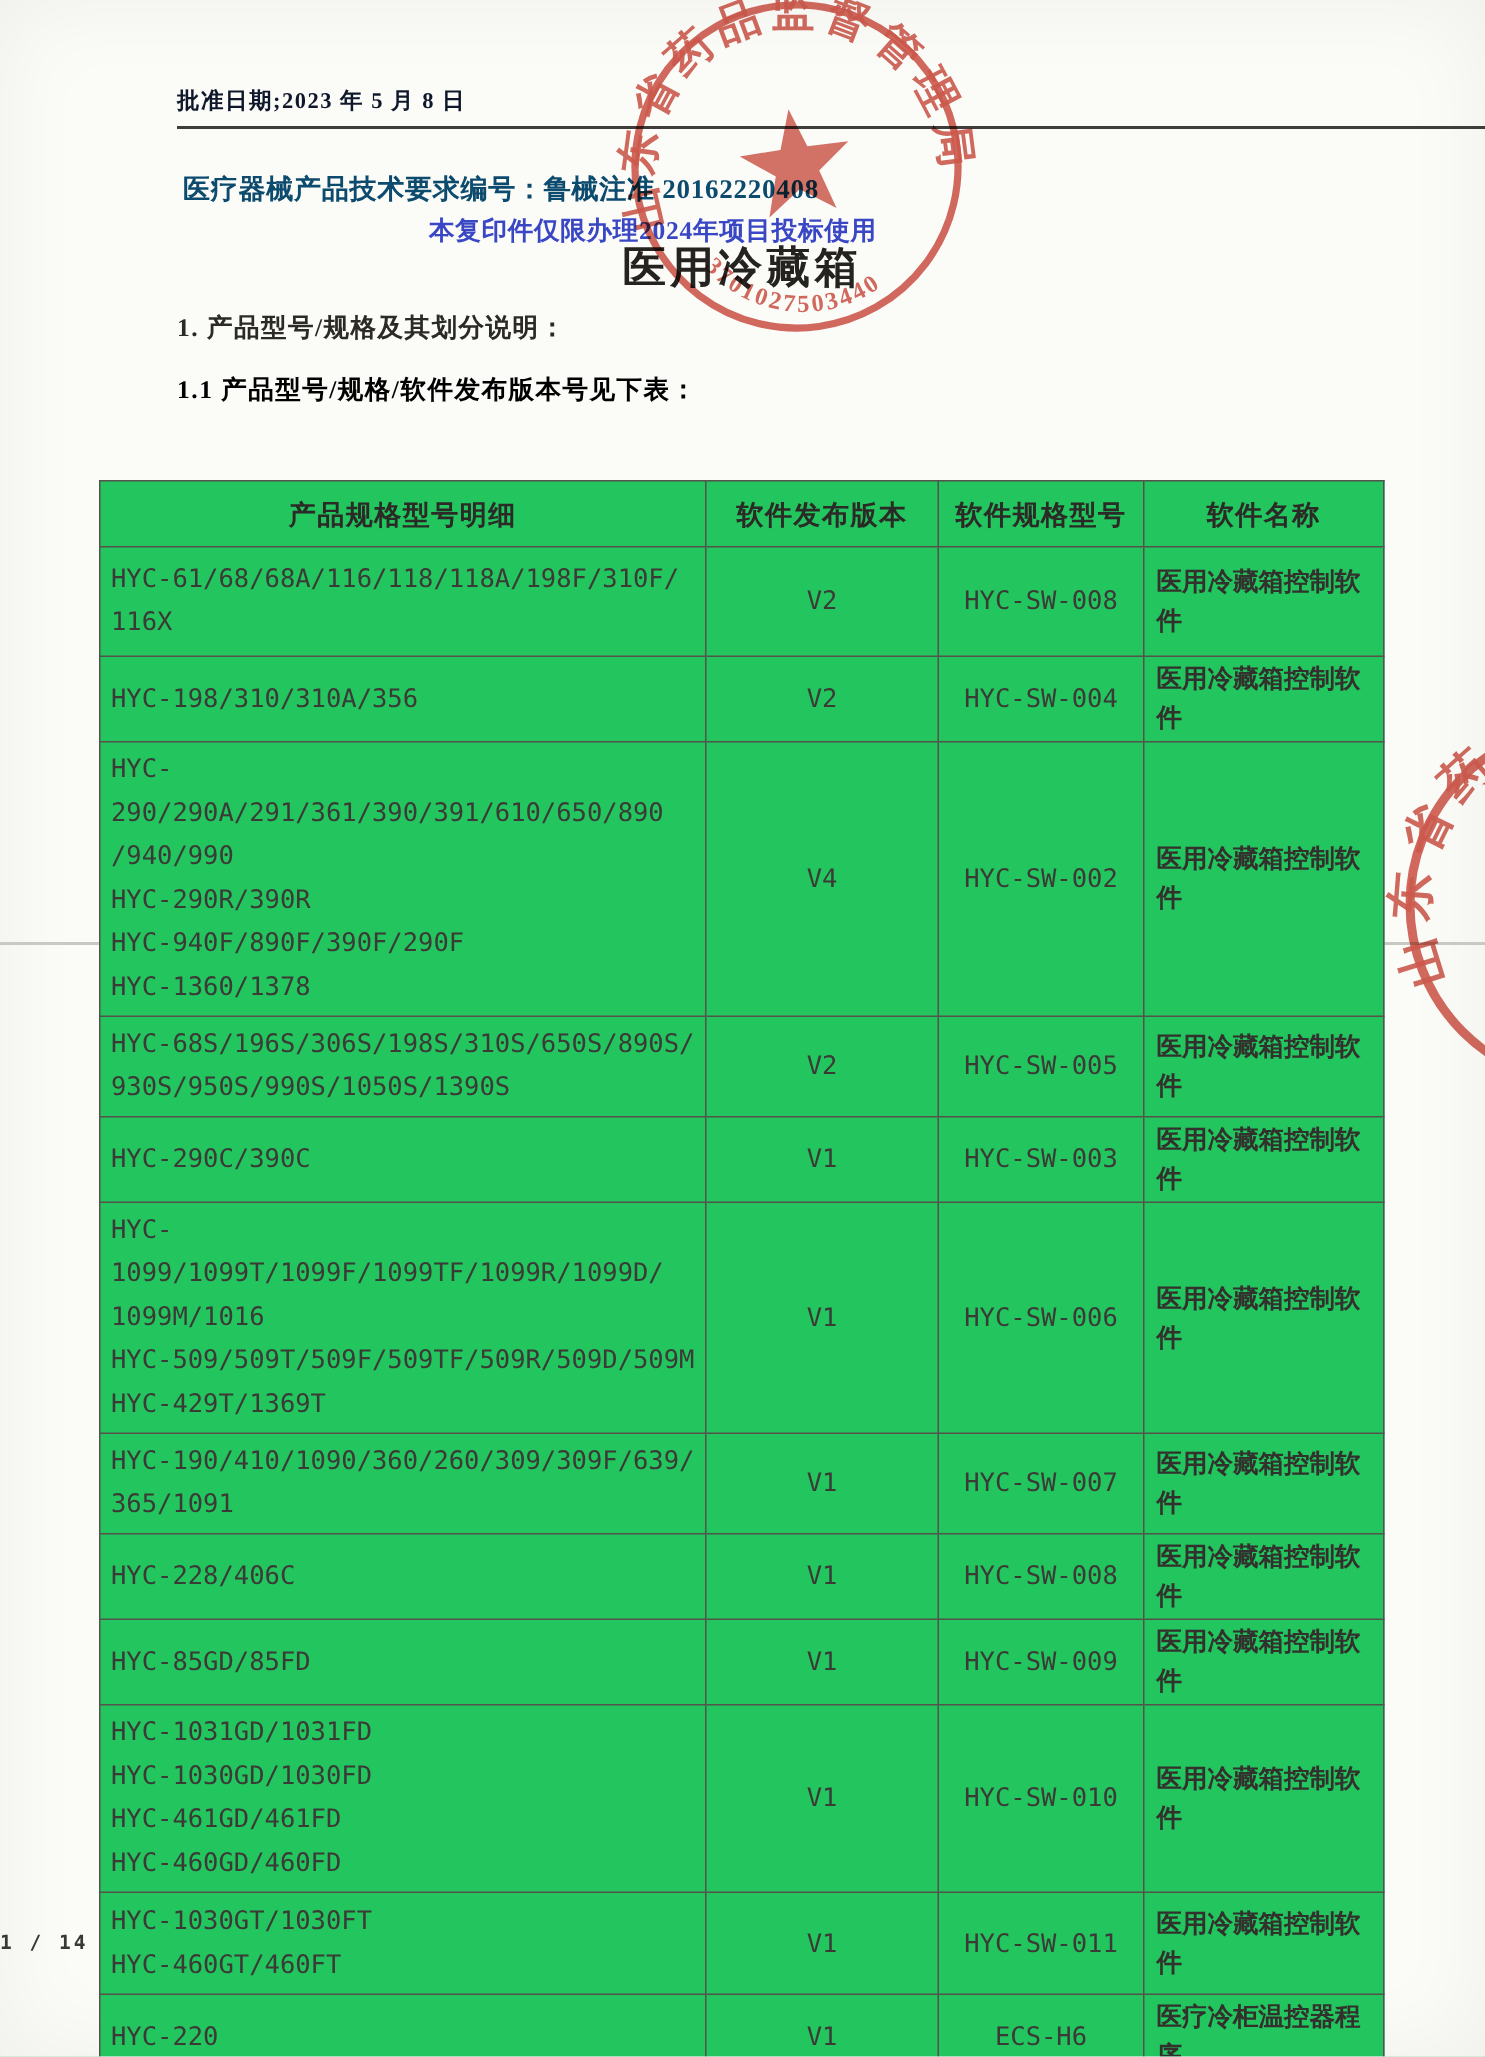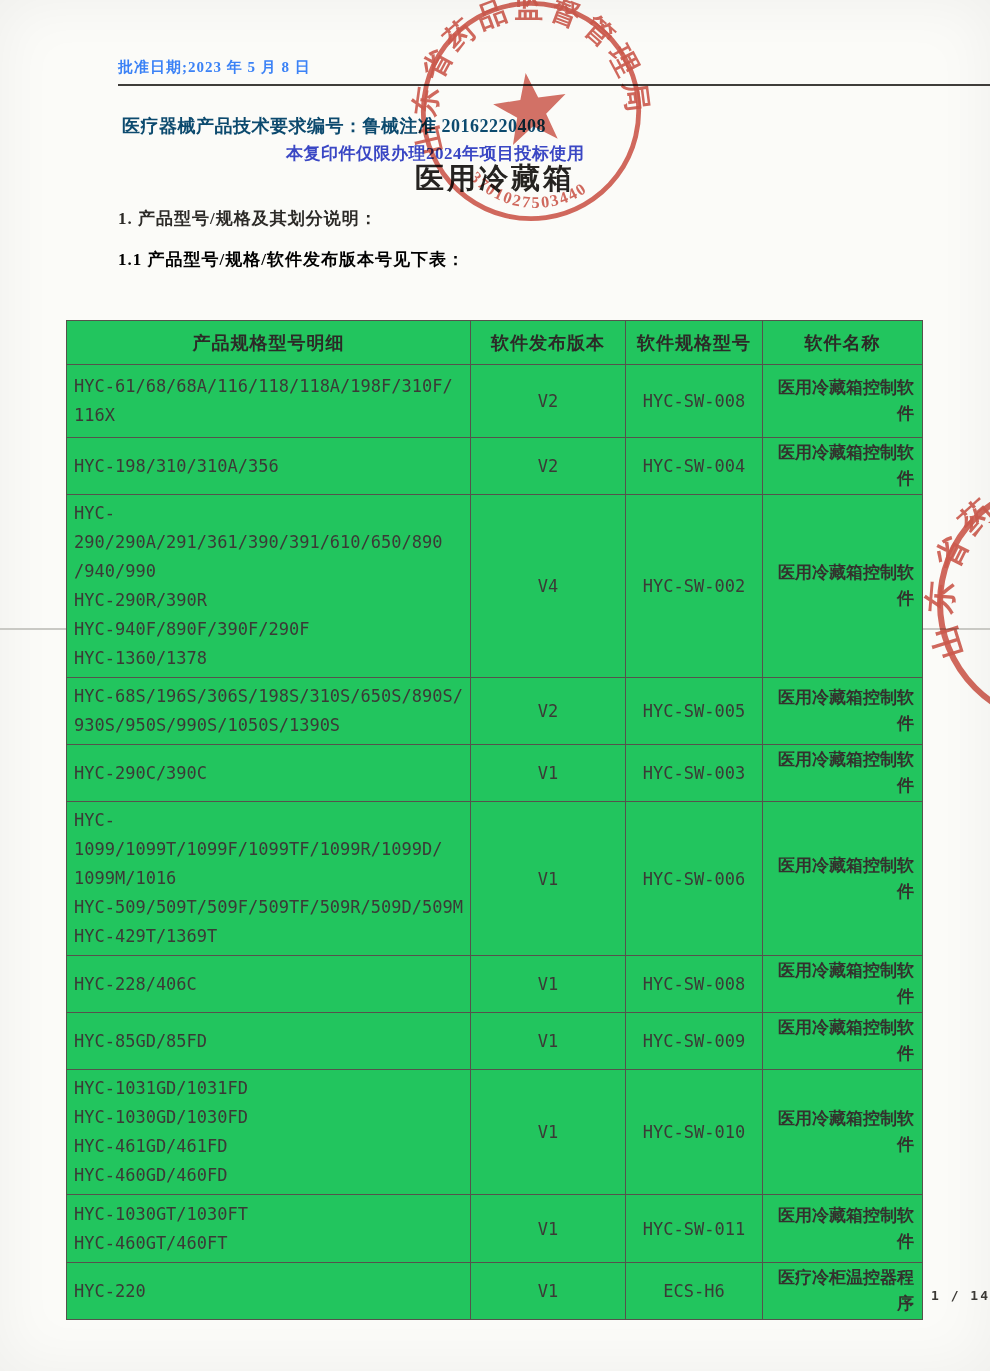--- a/index.html
+++ b/index.html
@@ -11,21 +11,21 @@
     height: 1371px;
     margin: 0 auto;
     background: #fbfbf8;
     overflow: hidden;
     box-shadow: inset 0 0 60px rgba(0,0,0,0.05);
     color: #2a2a28;
   }
   
   .approval-date {
     position: absolute; left: 118px; top: 58px;
-    font-size: 15px; font-weight: 700; color: #3b82f6; letter-spacing: 1px;
+    font-size: 15px; font-weight: 700; color: #0f172a; letter-spacing: 1px;
   }
   .top-rule {
     position: absolute; left: 118px; right: 0; top: 84px;
     height: 2px; background: #3f3d3a;
   }
   .doc-number {
     position: absolute; left: 122px; top: 114px;
     font-size: 18px; font-weight: 700; color: #0c4a6e; letter-spacing: 0.5px;
   }
   .copy-notice {
@@ -73,28 +73,28 @@
     padding: 4px 6px 4px 7px;
     font-family: "DejaVu Sans Mono", "Liberation Mono", monospace;
     font-size: 17px; color: #3b3a36; line-height: 29px;
   }
   td.version, td.sw-model {
     text-align: center;
     font-family: "DejaVu Sans Mono", "Liberation Mono", monospace;
     font-size: 17px; color: #3b3a36;
   }
   td.sw-name {
-    text-align: right;
+    text-align: left;
     font-size: 17px; font-weight: 600; color: #33312d;
     line-height: 26px; padding: 2px 8px;
   }
   
   .page-indicator {
     position: absolute; left: 0; right: 0; top: 1288px;
-    text-align: right;
+    text-align: left;
     font-size: 13px; font-weight: 700; color: #3a3834; letter-spacing: 2px;
     font-family: "DejaVu Sans Mono", monospace;
   }
   
   .seal { position: absolute; mix-blend-mode: multiply; opacity: 0.85; pointer-events: none; }
   .seal-top { left: 406px; top: -14px; transform: rotate(-8deg); }
   .seal-right { left: 900px; top: 455px; }
   .seal text { fill: #c63c2e; font-family: "Liberation Serif", serif; font-weight: 700; }
 </style>
 </head>
@@ -178,20 +178,29 @@
         </tr>
         <tr style="height: 132px;">
           <td class="models">
             <div>HYC-1099/1099T/1099F/1099TF/1099R/1099D/</div>
             <div>1099M/1016</div>
             <div>HYC-509/509T/509F/509TF/509R/509D/509M</div>
             <div>HYC-429T/1369T</div>
           </td>
           <td class="version">V1</td>
           <td class="sw-model">HYC-SW-006</td>
+          <td class="sw-name">医用冷藏箱控制软件</td>
+        </tr>
+        <tr style="height: 65px;">
+          <td class="models">
+            <div>HYC-190/410/1090/360/260/309/309F/639/</div>
+            <div>365/1091</div>
+          </td>
+          <td class="version">V1</td>
+          <td class="sw-model">HYC-SW-007</td>
           <td class="sw-name">医用冷藏箱控制软件</td>
         </tr>
         <tr style="height: 53px;">
           <td class="models">
             <div>HYC-228/406C</div>
           </td>
           <td class="version">V1</td>
           <td class="sw-model">HYC-SW-008</td>
           <td class="sw-name">医用冷藏箱控制软件</td>
         </tr>

